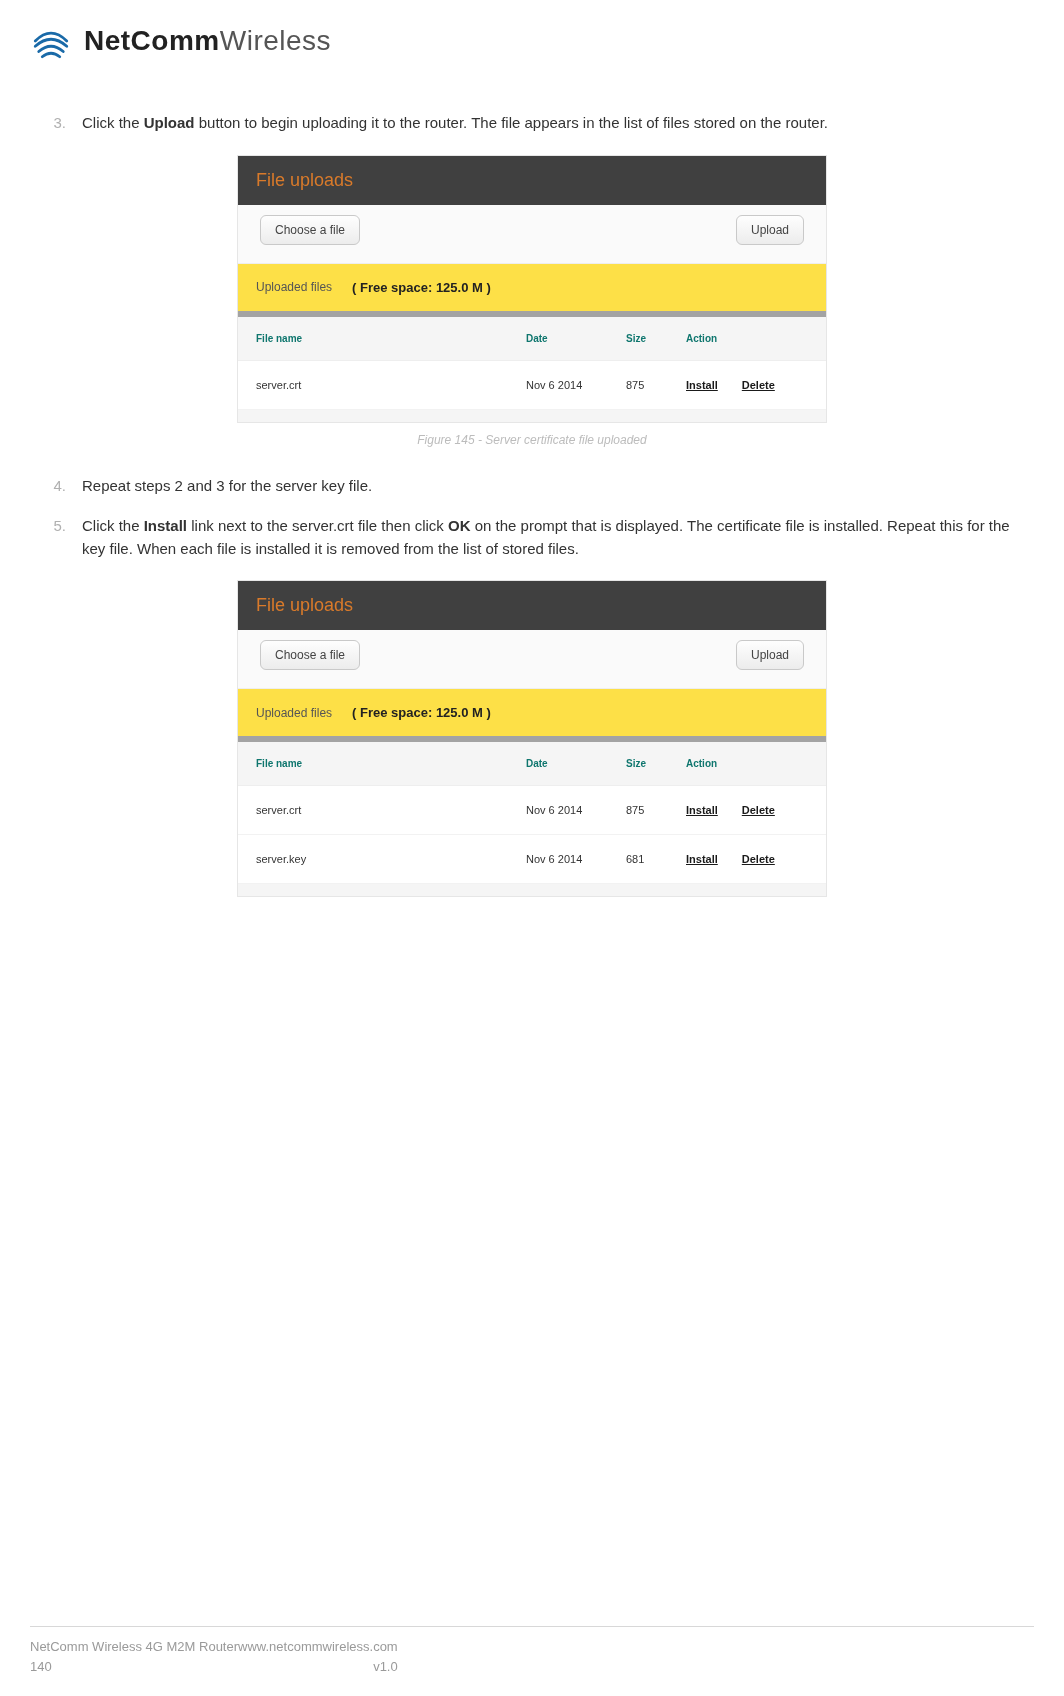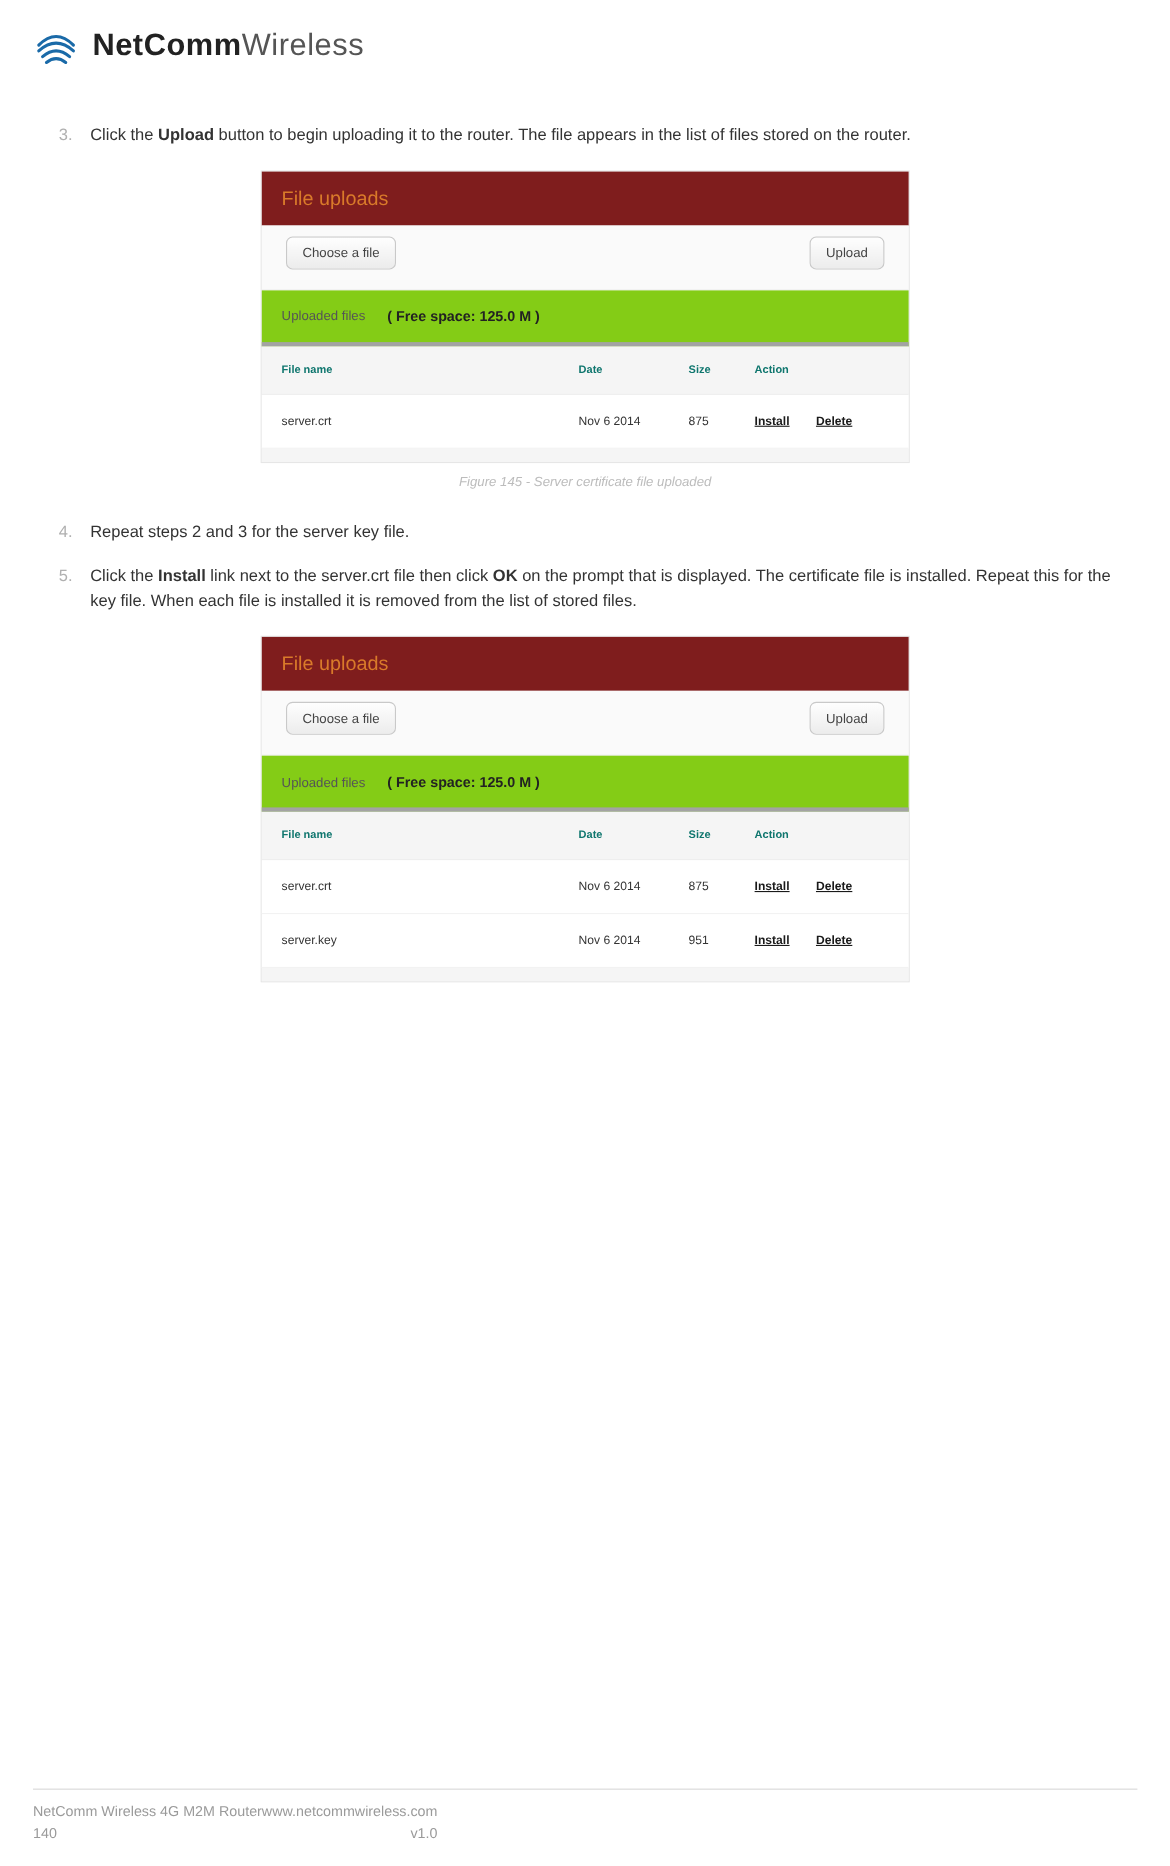--- a/index.html
+++ b/index.html
@@ -54,21 +54,21 @@
   .panel {
     border: 1px solid #e6e6e6;
     background: #f7f7f7;
     font-family: Verdana, Arial, sans-serif;
   }
   .panel-title {
     color: #d97a2a;
     font-size: 18px;
     font-weight: 400;
     padding: 14px 18px 14px 18px;
-    background: #7f1d1d;
+    background: #404040;
   }
   .panel-row {
     display: flex;
     justify-content: space-between;
     align-items: center;
     padding: 10px 22px 18px 22px;
     background: #fafafa;
     border-bottom: 1px solid #eee;
   }
   .btn {
@@ -76,22 +76,22 @@
     border-radius: 6px;
     background: linear-gradient(#fefefe, #ececec);
     padding: 7px 14px;
     font-size: 12px;
     color: #444;
     cursor: pointer;
     font-family: Verdana, Arial, sans-serif;
   }
   .freespace-row {
     padding: 16px 18px;
-    background: #84cc16;
-    border-bottom: 4px solid #a3a3a3;
+    background: #fde047;
+    border-bottom: 6px solid #a3a3a3;
     font-size: 12px;
     color: #555;
     display: flex;
     align-items: center;
     gap: 20px;
   }
   .freespace-row .fs { font-weight: 700; color: #222; font-size: 13px; }
   .thead {
     display: flex;
     padding: 16px 18px;
@@ -237,21 +237,21 @@
         <div class="col-date">Nov 6 2014</div>
         <div class="col-size">875</div>
         <div class="col-action links">
           <a href="#">Install</a>
           <a href="#">Delete</a>
         </div>
       </div>
       <div class="trow">
         <div class="col-name">server.key</div>
         <div class="col-date">Nov 6 2014</div>
-        <div class="col-size">951</div>
+        <div class="col-size">681</div>
         <div class="col-action links">
           <a href="#">Install</a>
           <a href="#">Delete</a>
         </div>
       </div>
       <div class="panel-footer"></div>
     </div>
   </div>
 
 </div>

